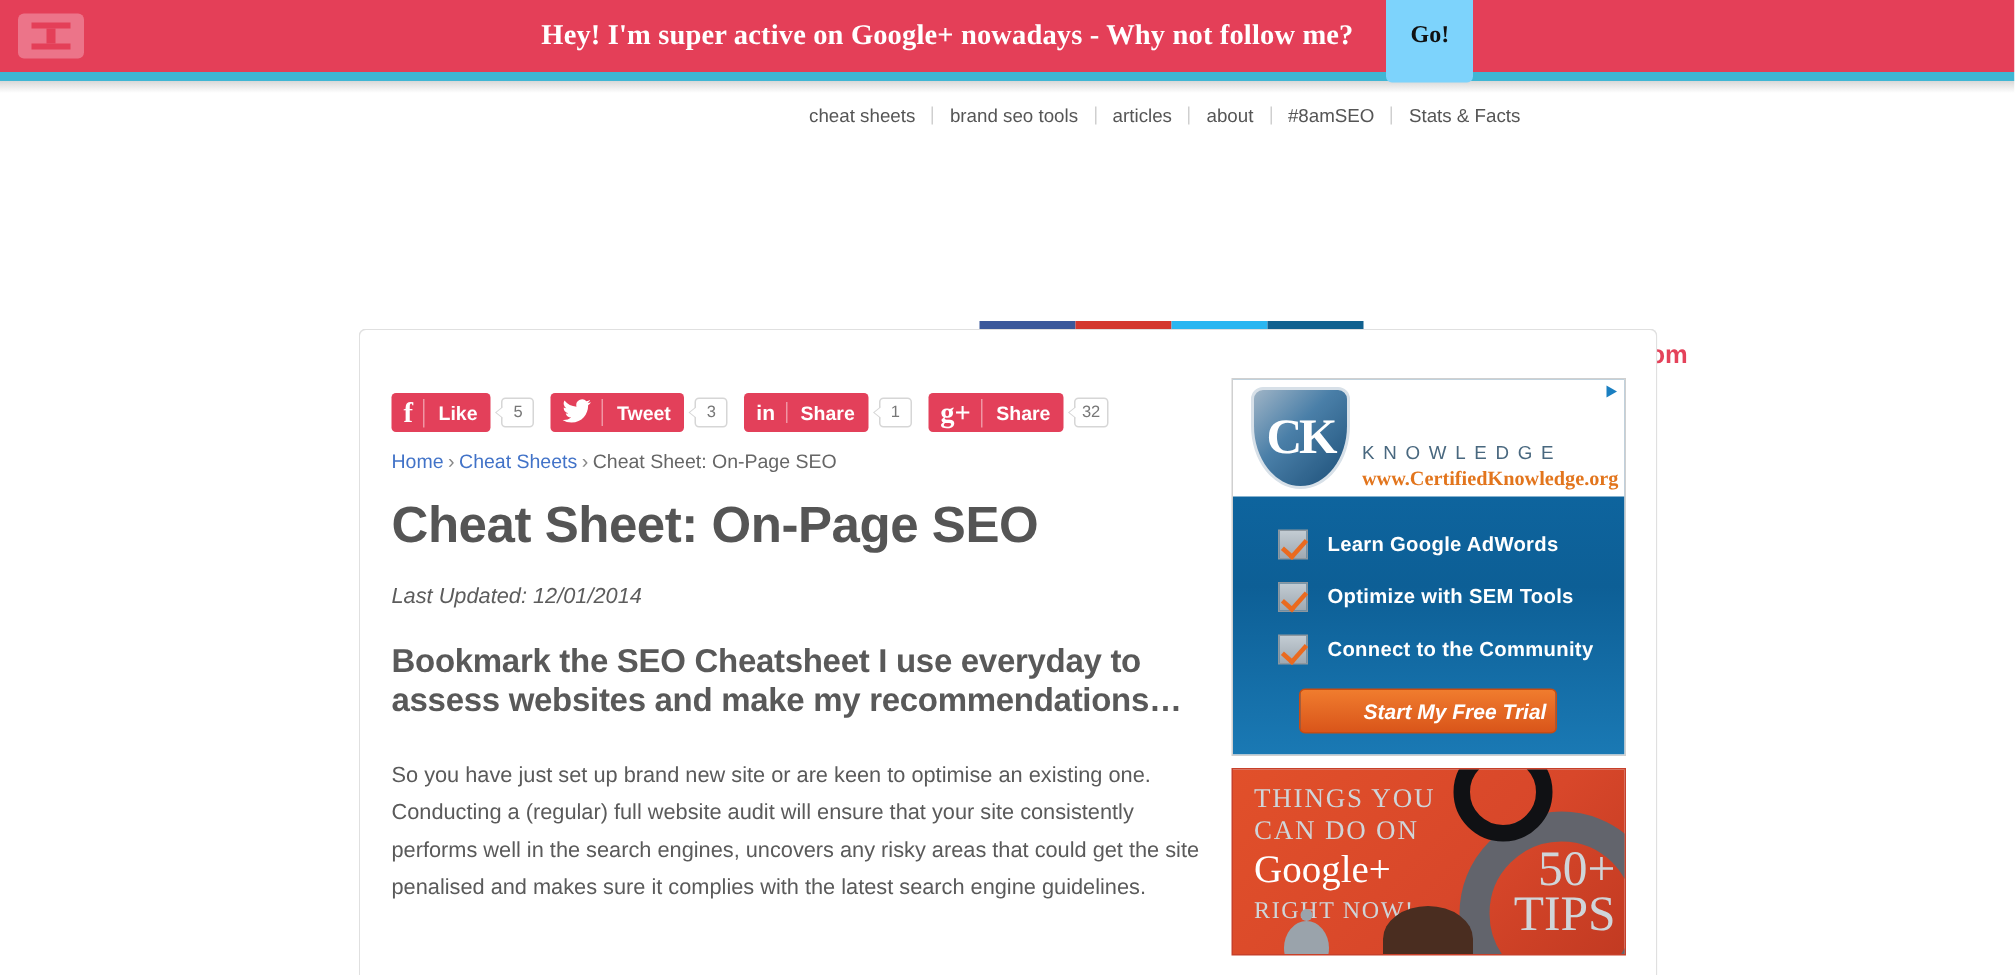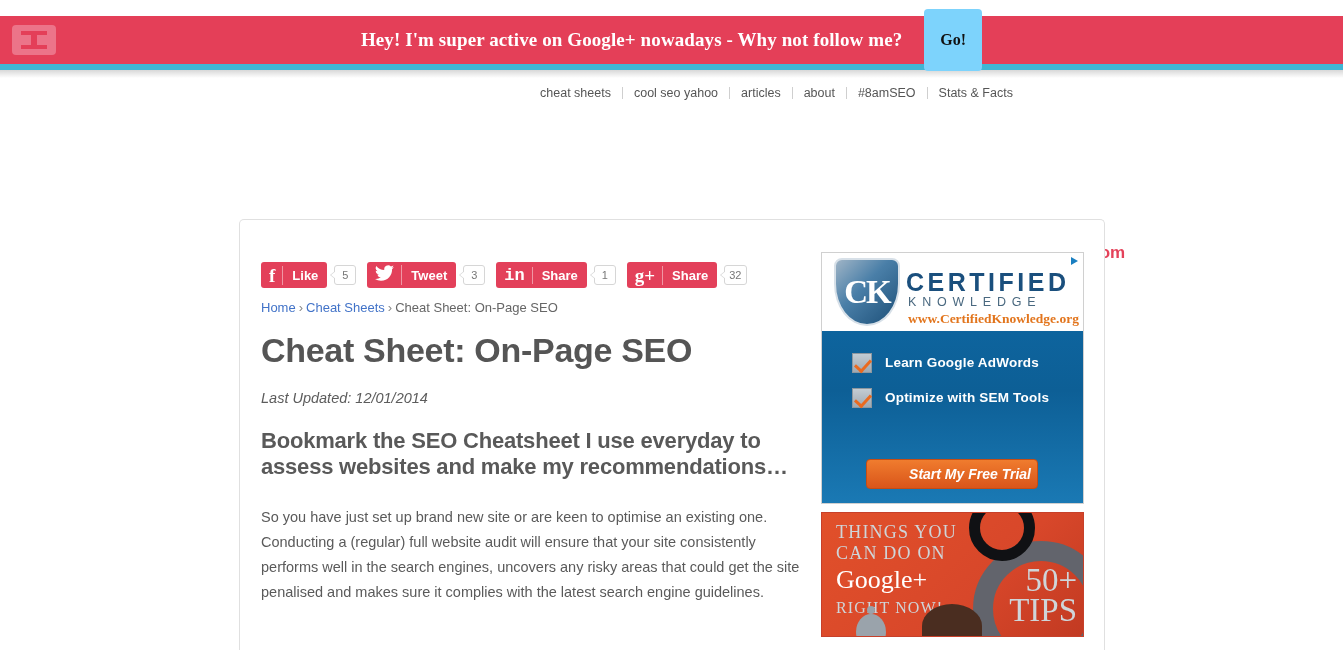--- a/index.html
+++ b/index.html
@@ -18,21 +18,20 @@
 
   
   #hellobar {
     position: relative;
     width: 1343px;
     height: 48px;
     background: #e43f58;
     display: flex;
     align-items: center;
     justify-content: center;
-    margin-top: 16px;
   }
   #hellobar-logo {
     position: absolute;
     left: 12px;
     top: 9px;
     width: 44px;
     height: 30px;
     background: #ec7489;
     border-radius: 4px;
     display: flex;
@@ -228,24 +227,23 @@
     height: 26px;
     background: #e3405a;
     color: #fff;
     border-radius: 3px;
     padding: 0 9px 0 0;
     cursor: pointer;
   }
   .share-btn .sb-ico {
     font-weight: bold;
     padding: 0 7px 0 8px;
-    font-size: 17px;
+    font-size: 14px;
     border-right: 1px solid rgba(255,255,255,0.45);
     line-height: 1;
-    font-family: Liberation Mono, monospace;
   }
   .share-btn .sb-ico.serif { font-family: "Liberation Serif", serif; font-size: 19px; }
   .share-btn .sb-label {
     font-size: 13px;
     font-weight: bold;
     padding-left: 9px;
   }
   .share-count {
     position: relative;
     margin: 0 11px 0 7px;
@@ -527,21 +525,21 @@
 <div id="hellobar-stripe"></div>
 <div id="page-fade"></div>
 
 <nav id="topnav">
   <ul>
     <li>
         <a>cheat sheets</a>
       </li>
     <li class="navsep"></li>
     <li>
-        <a>cool seo yahoo</a>
+        <a>brand seo tools</a>
       </li>
     <li class="navsep"></li>
     <li>
         <a>articles</a>
       </li>
     <li class="navsep"></li>
     <li>
         <a>about</a>
       </li>
     <li class="navsep"></li>
@@ -647,34 +645,37 @@
 
   <aside id="sidebar">
 
     <div id="ad-certified">
       <div id="adchoices">
           <span></span>
         </div>
 
       <div id="ad-head">
         <div id="ck-shield">CK</div>
-        <div id="ck-certified">CERTIFIED</div>
         <div id="ck-knowledge">KNOWLEDGE</div>
         <div id="ck-url">www.CertifiedKnowledge.org</div>
       </div>
 
       <div id="ad-bullets">
         <div class="ad-bullet">
           <span class="ad-check"></span>
           <span>Learn Google AdWords</span>
         </div>
         <div class="ad-bullet">
           <span class="ad-check"></span>
           <span>Optimize with SEM Tools</span>
         </div>
+        <div class="ad-bullet">
+          <span class="ad-check"></span>
+          <span>Connect to the Community</span>
+        </div>
       </div>
 
       <div id="ad-cta">Start My Free Trial</div>
     </div>
 
     <div id="ad-gplus">
       <div id="gp-ring-big"></div>
       <div id="gp-ring-dark"></div>
       <div id="gp-l1">
         <span>THINGS YOU</span><br>

